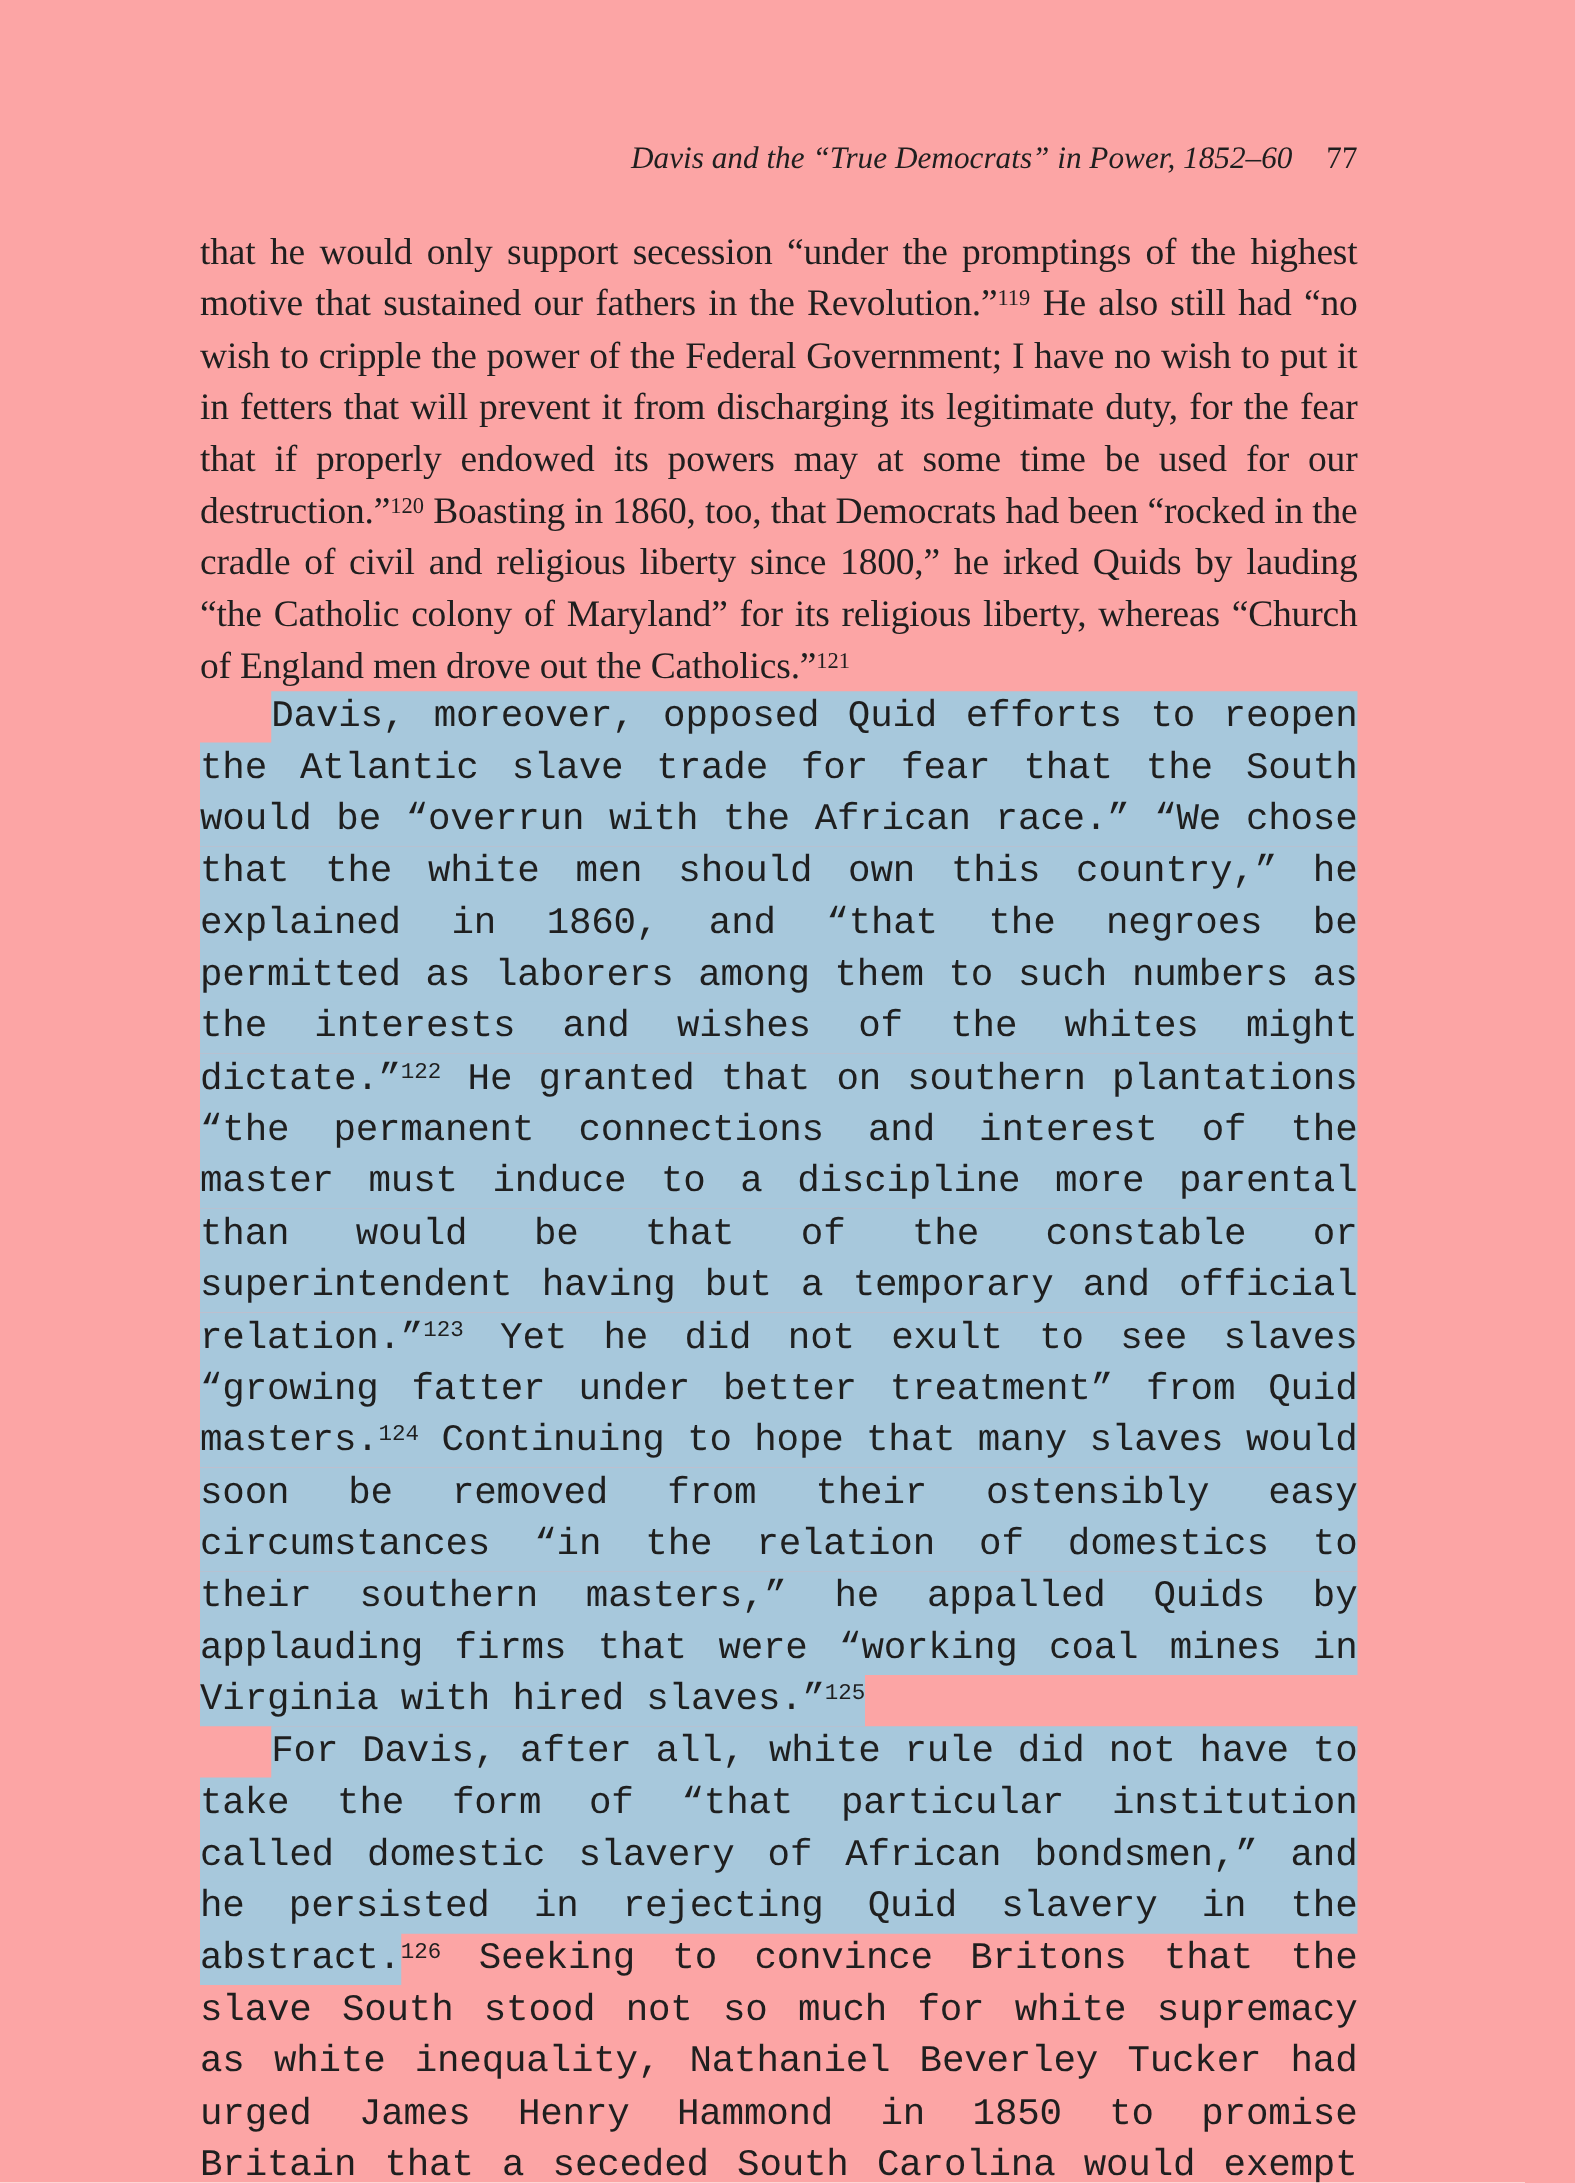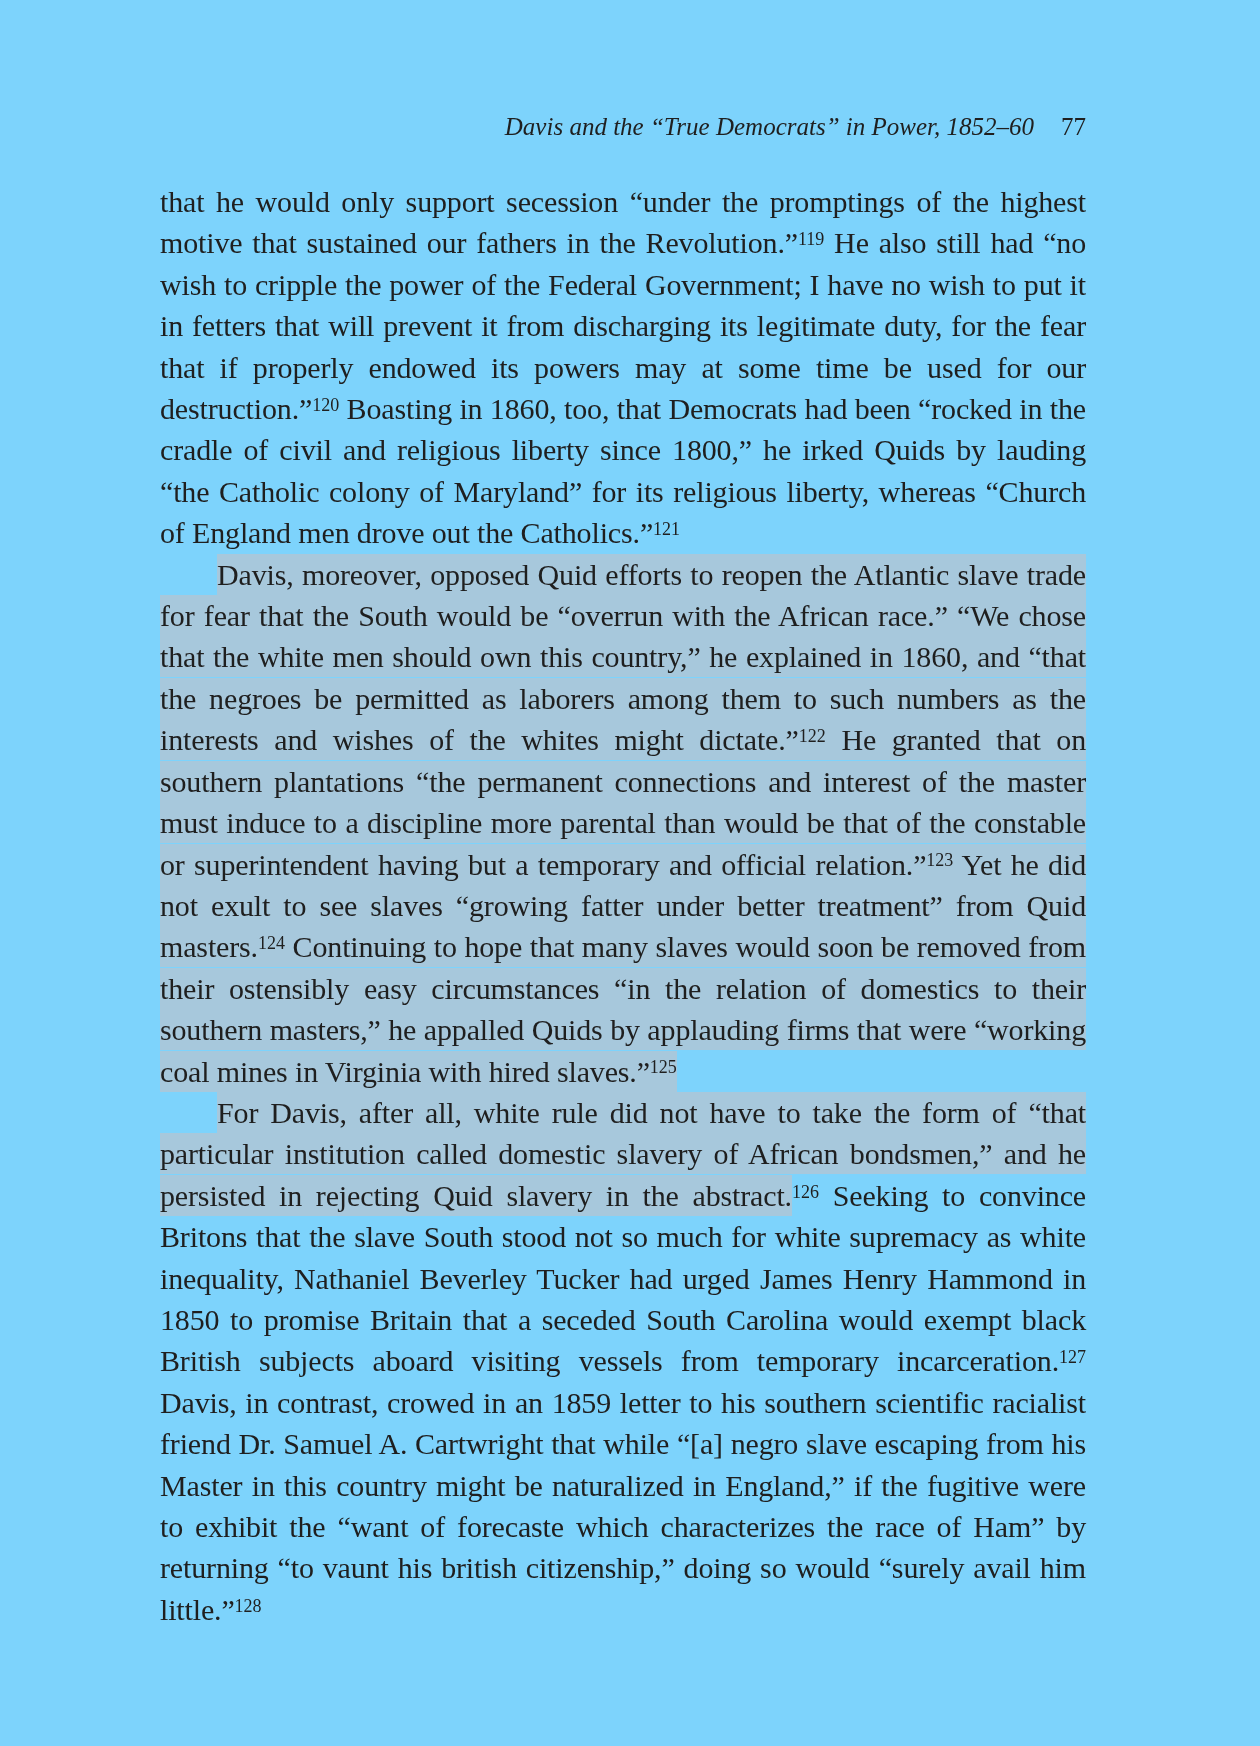--- a/index.html
+++ b/index.html
@@ -1,20 +1,20 @@
 <!DOCTYPE html>
 <html style="--hl: #a7c8dc;"><head>
 <meta charset="utf-8">
 <style>
   html, body { margin: 0; padding: 0; background: #ffffff; }
   .page {
     position: relative;
     width: 1260px;
     height: 1746px;
-    background: #7dd3fc;
+    background: #fca5a5;
     overflow: hidden;
     font-family: "Liberation Serif", "DejaVu Serif", serif;
     color: #1f1f1f;
   }
   .running-head {
     position: absolute;
     top: 112px;
     left: 160px;
     width: 926px;
     text-align: right;
@@ -28,21 +28,21 @@
     position: absolute;
     top: 181px;
     left: 160px;
     width: 926px;
     font-size: 30px;
     line-height: 41.4px;
     letter-spacing: -0.15px;
     text-align: justify;
   }
   .body-text p { margin: 0; }
-  .body-text p.indent { text-indent: 57px; }
+  .body-text p.indent { text-indent: 57px; font-family: Liberation Mono, monospace; }
   .hl { background-color: var(--hl, #a7c8dc); padding: 4px 0; }
   sup {
     font-size: 0.6em;
     line-height: 0;
     position: relative;
     top: -0.45em;
     vertical-align: baseline;
     letter-spacing: 0;
   }
 </style>

